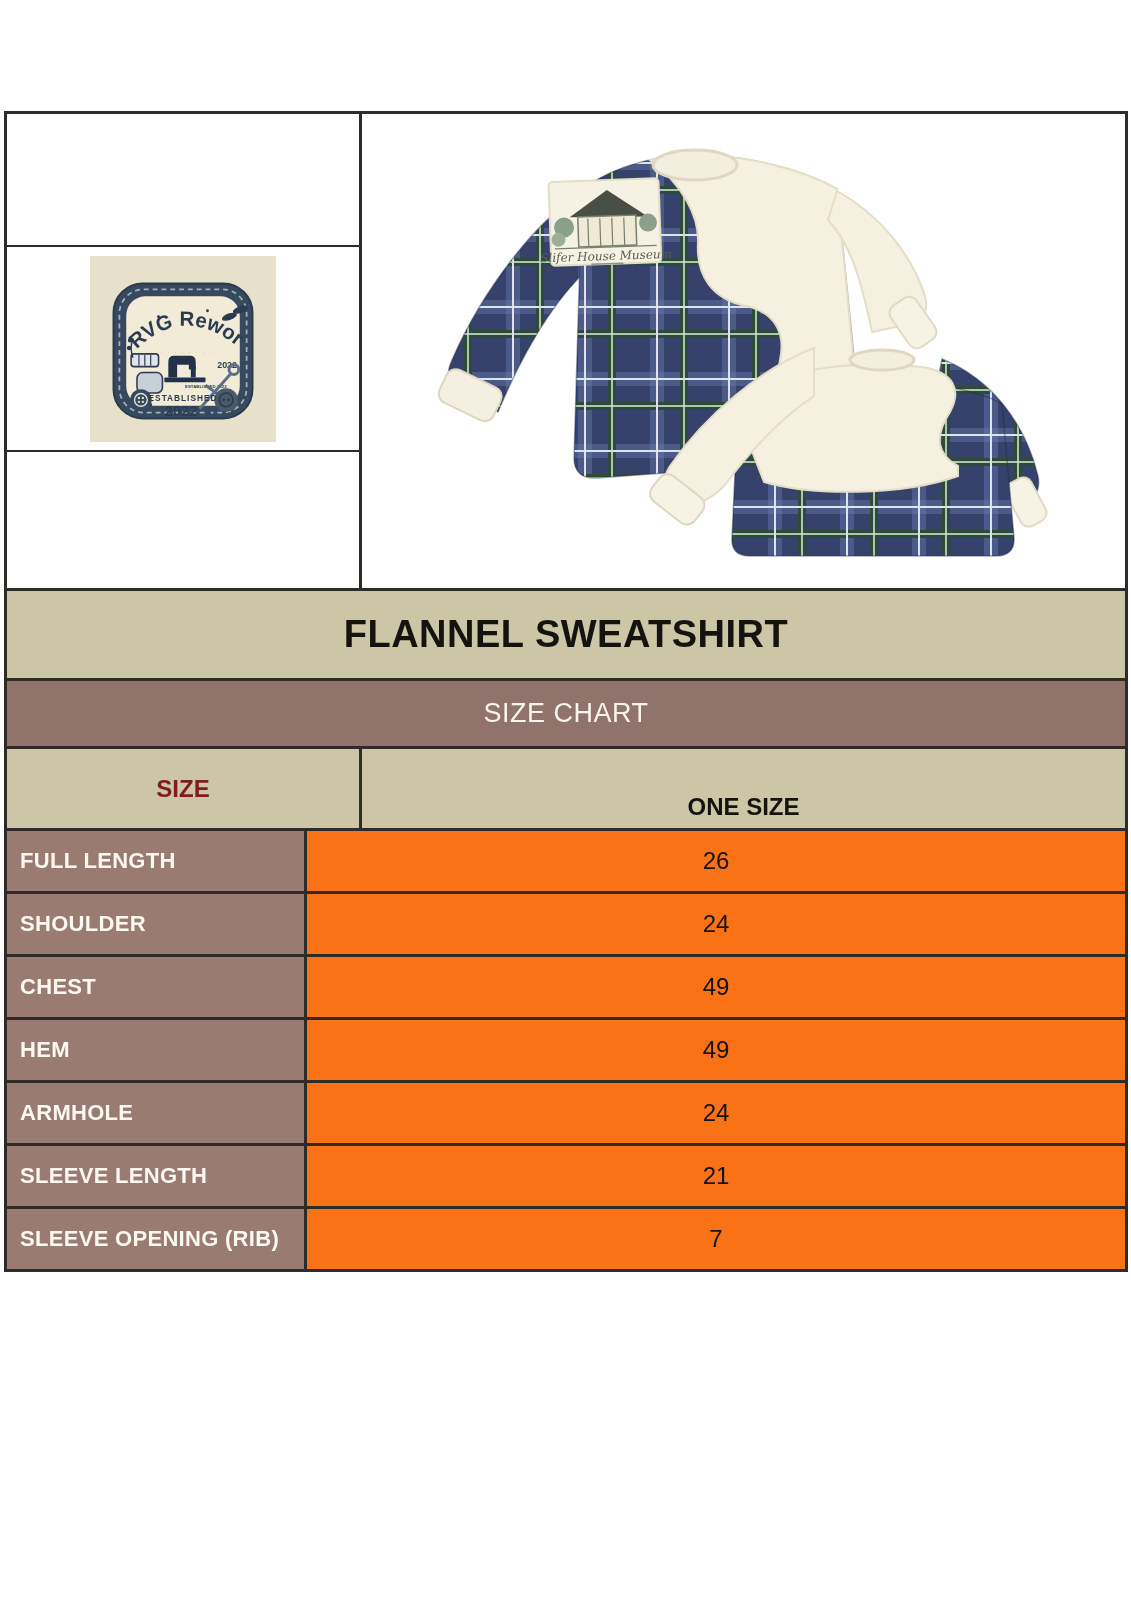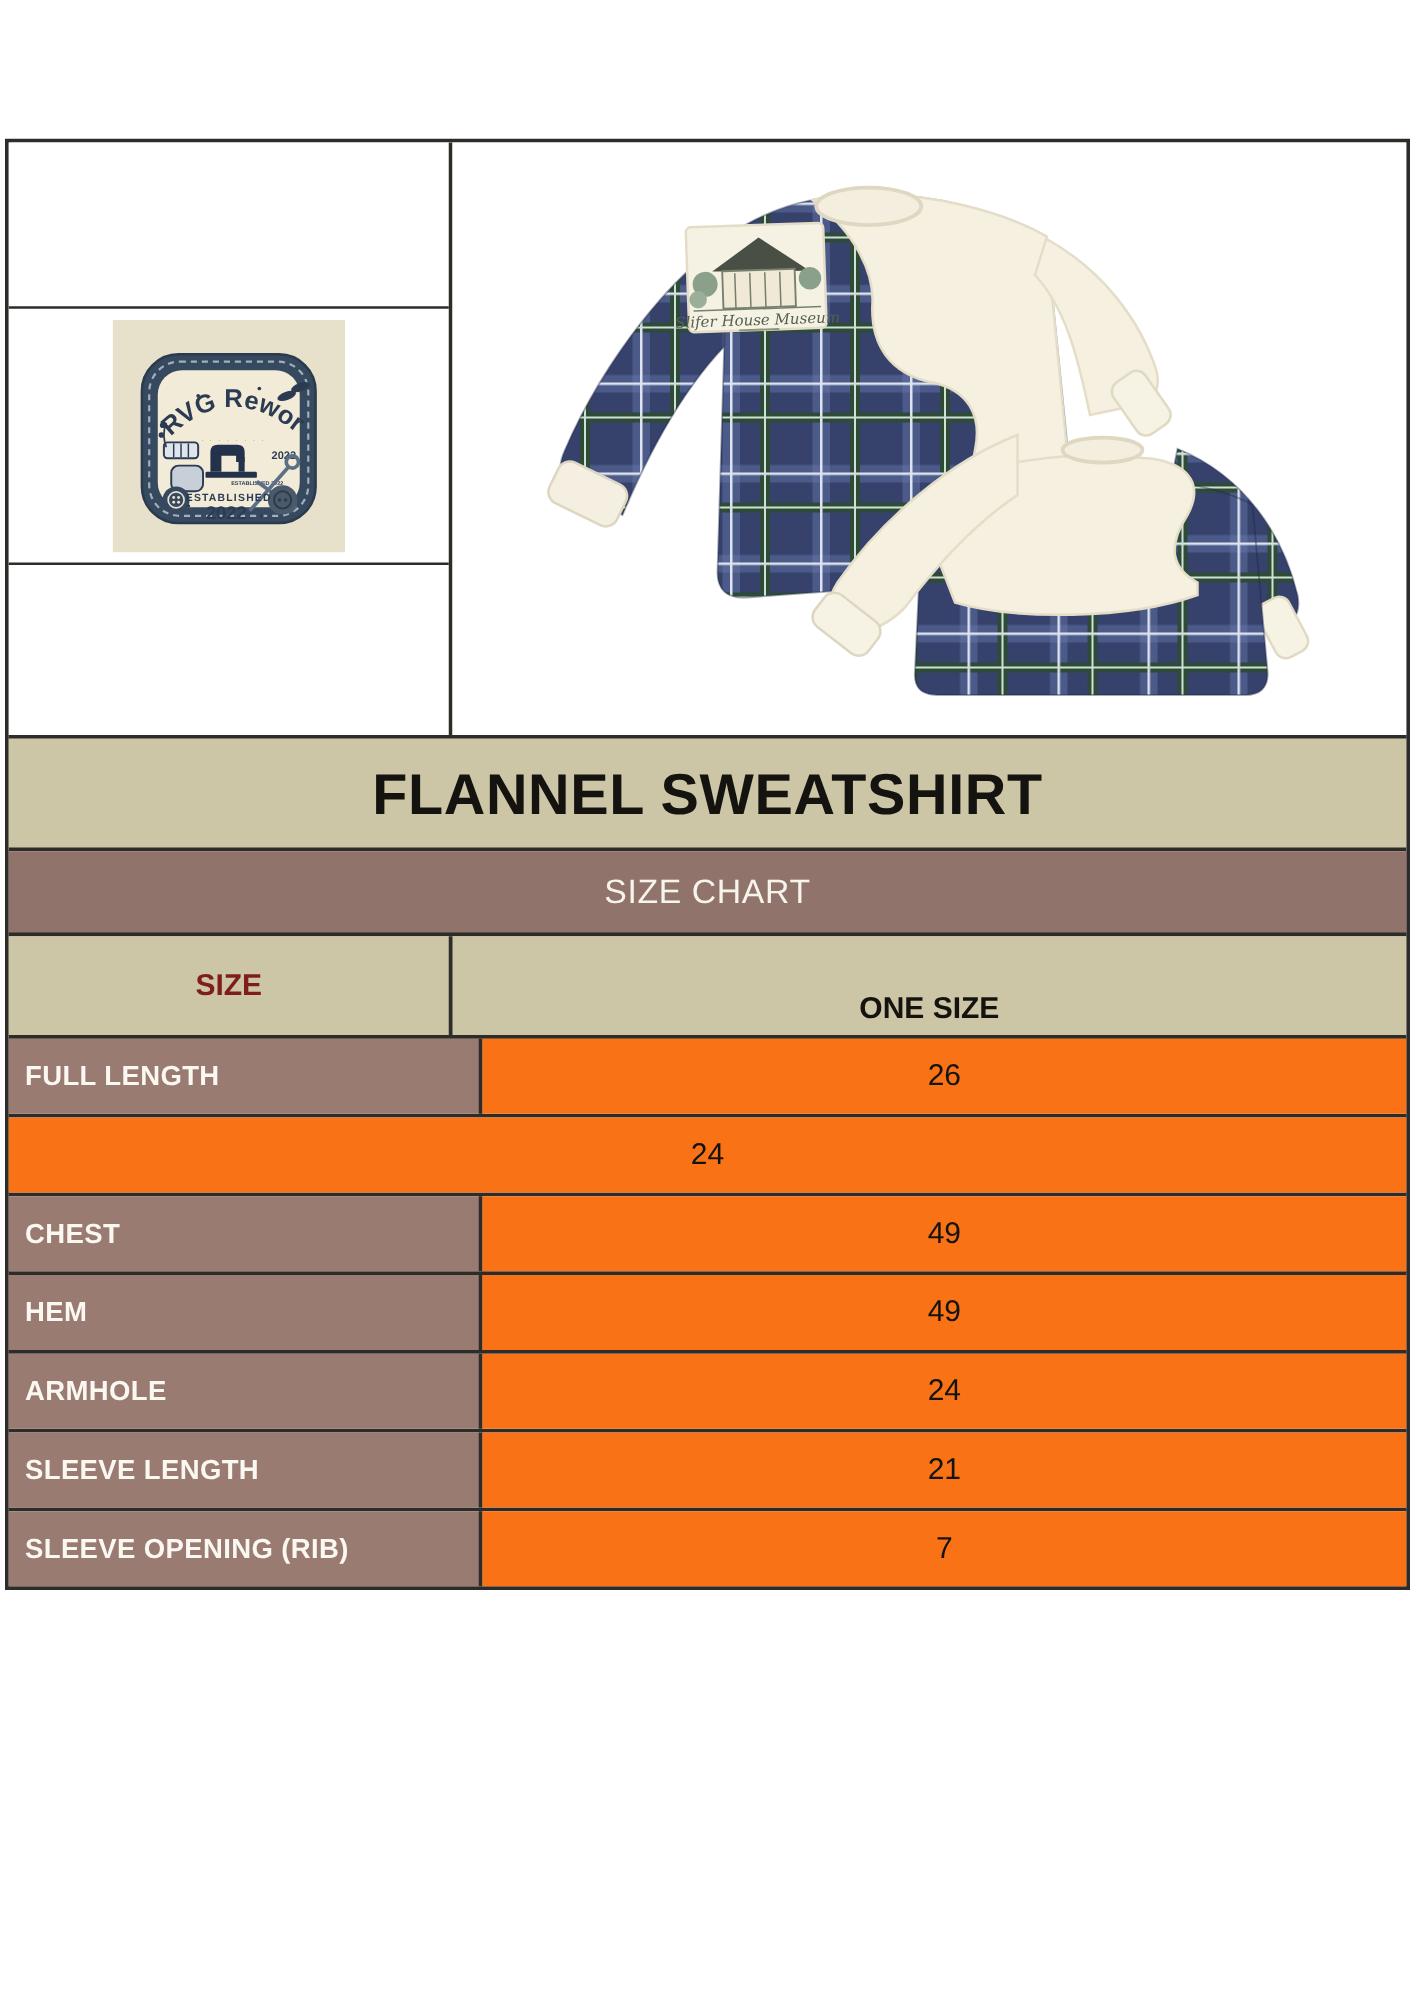--- a/index.html
+++ b/index.html
@@ -15,32 +15,32 @@
   .logo-cell { height:205px; border-bottom:2px solid #2e2c28; display:flex; align-items:center; justify-content:center; }
   .logo-cell-empty-bottom { flex:1; }
   .logo-img { width:186px; height:186px; }
 
   .photo-cell { flex:1; position:relative; background:#fff; }
   .shirt-front { position:absolute; left:50px; top:20px; width:545px; height:378px; }
   .shirt-back  { position:absolute; left:240px; top:220px; width:465px; height:242px; }
 
   
   .title-band { height:90px; border-bottom:3px solid #2e2c28; background:#ccc5a6; display:flex; align-items:center; justify-content:center; }
-  .title-band span { font-size:46px; font-weight:bold; color:#15130f; letter-spacing:.5px; }
+  .title-band span { font-size:38px; font-weight:bold; color:#15130f; letter-spacing:.5px; }
   .sizechart-band { height:68px; border-bottom:3px solid #2e2c28; background:#90736b; display:flex; align-items:center; justify-content:center; }
   .sizechart-band span { font-size:27px; font-weight:normal; color:#f7f4ec; letter-spacing:.5px; }
 
   
   .tbl-header { height:82px; border-bottom:3px solid #2e2c28; display:flex; background:#ccc5a6; }
   .tbl-header .hcell-left { width:355px; border-right:3px solid #2e2c28; display:flex; align-items:center; justify-content:center; font-size:24px; font-weight:bold; color:#7f1d1d; }
   .tbl-header .hcell-right { flex:1; display:flex; align-items:center; justify-content:center; font-size:24px; font-weight:bold; color:#15130f;margin-top:36px; }
 
   .trow { height:63px; border-bottom:3px solid #2e2c28; display:flex; }
   .trow:last-child { height:60px; border-bottom:none; }
-  .trow .lcell { width:379px; border-right:3px solid #2e2c28; background:#9a7b71; display:flex; align-items:center; padding-left:13px; font-size:22px; font-weight:bold; color:#fbf8f2; letter-spacing:.3px; }
+  .trow .lcell { width:300px; border-right:3px solid #2e2c28; background:#9a7b71; display:flex; align-items:center; padding-left:13px; font-size:22px; font-weight:bold; color:#fbf8f2; letter-spacing:.3px; }
   .trow .vcell { flex:1; background:#f97316; display:flex; align-items:center; justify-content:center; font-size:24px; font-weight:normal; color:#15130f; }
 </style>
 </head>
 <body>
 
 <div class="canvas">
   <div class="grid">
 
     <div class="top-section">
       <div class="left-col">
@@ -215,20 +215,21 @@
     <div class="tbl-header">
       <div class="hcell-left">SIZE</div>
       <div class="hcell-right">ONE SIZE</div>
     </div>
 
     <div class="trow">
       <div class="lcell">FULL LENGTH</div>
       <div class="vcell">26</div>
     </div>
     <div class="trow">
+      <div class="lcell">SHOULDER</div>
       <div class="vcell">24</div>
     </div>
     <div class="trow">
       <div class="lcell">CHEST</div>
       <div class="vcell">49</div>
     </div>
     <div class="trow">
       <div class="lcell">HEM</div>
       <div class="vcell">49</div>
     </div>

